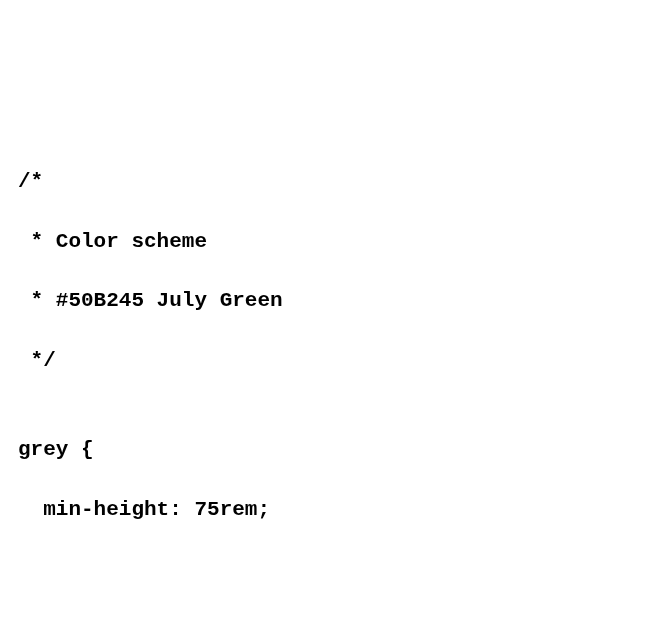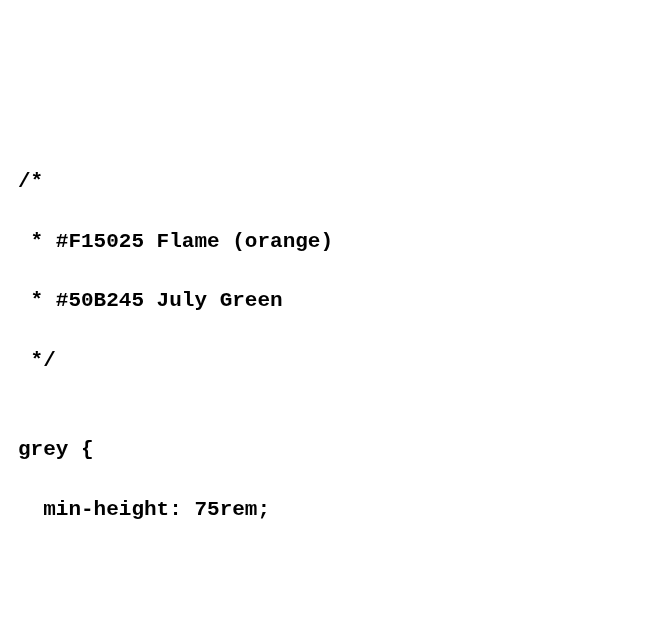--- a/index.html
+++ b/index.html
@@ -23,21 +23,21 @@
       display: block;
     }
   </style>
 </head>
 <body>
 
 
 
 <div class="code-block">
 <span class="line">/*</span>
-<span class="line"> * #F15025 Flame (orange)</span>
+<span class="line"> * Color scheme</span>
 <span class="line"> * #50B245 July Green</span>
 <span class="line"> */</span>
 <span class="line"></span>
 <span class="line">grey {</span>
 <span class="line">  min-height: 75rem;</span>
 
 
 <span class="line"></span>
 
 

